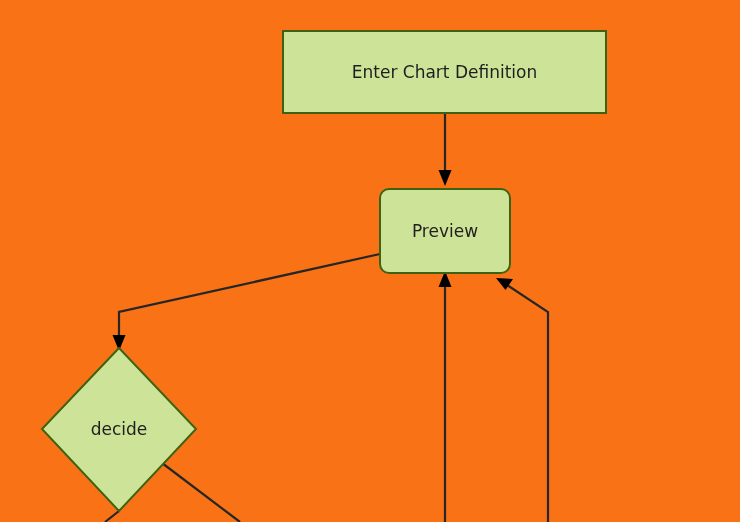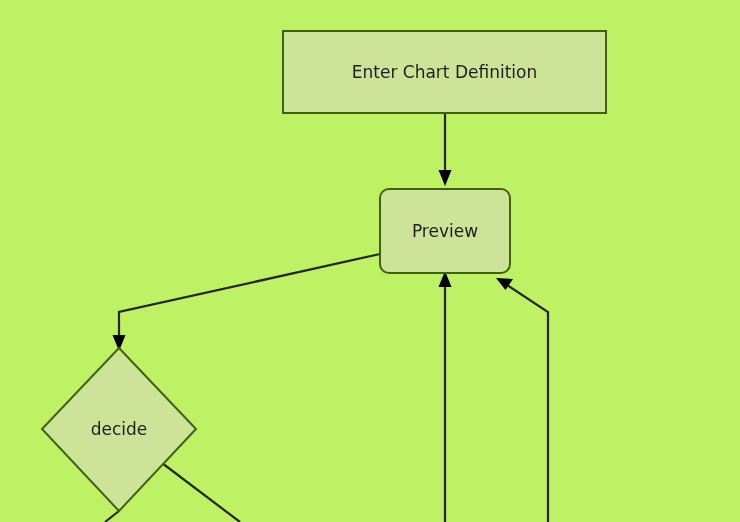--- a/index.html
+++ b/index.html
@@ -7,21 +7,21 @@
     padding: 0;
     background: #ffffff;
   }
   body {
     font-family: "DejaVu Sans", "Liberation Sans", sans-serif;
   }
   #canvas {
     position: relative;
     width: 740px;
     height: 522px;
-    background: #bef264;
+    background: #f97316;
     overflow: hidden;
   }
   #flow-svg {
     position: absolute;
     top: 0;
     left: 0;
     width: 740px;
     height: 522px;
     display: block;
   }

